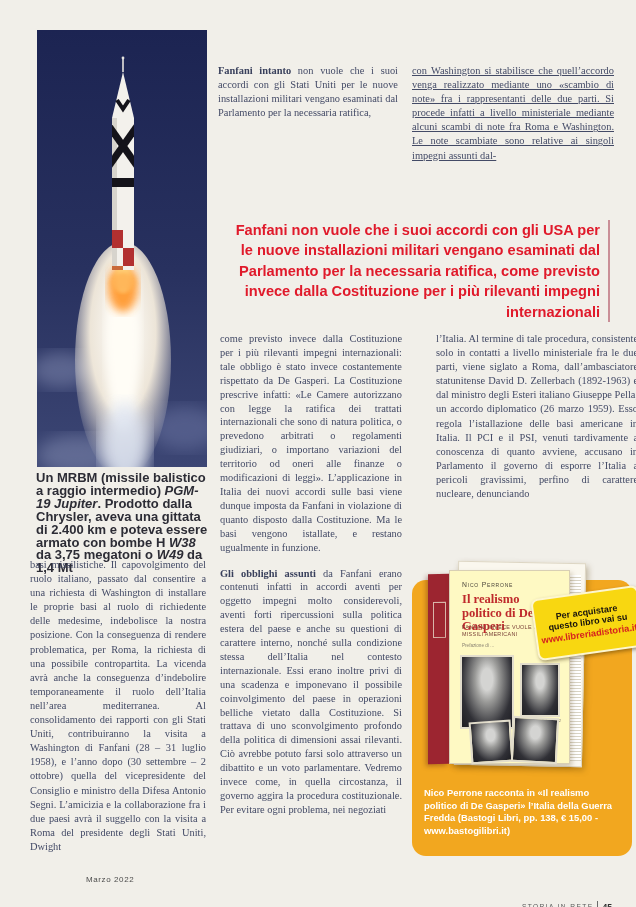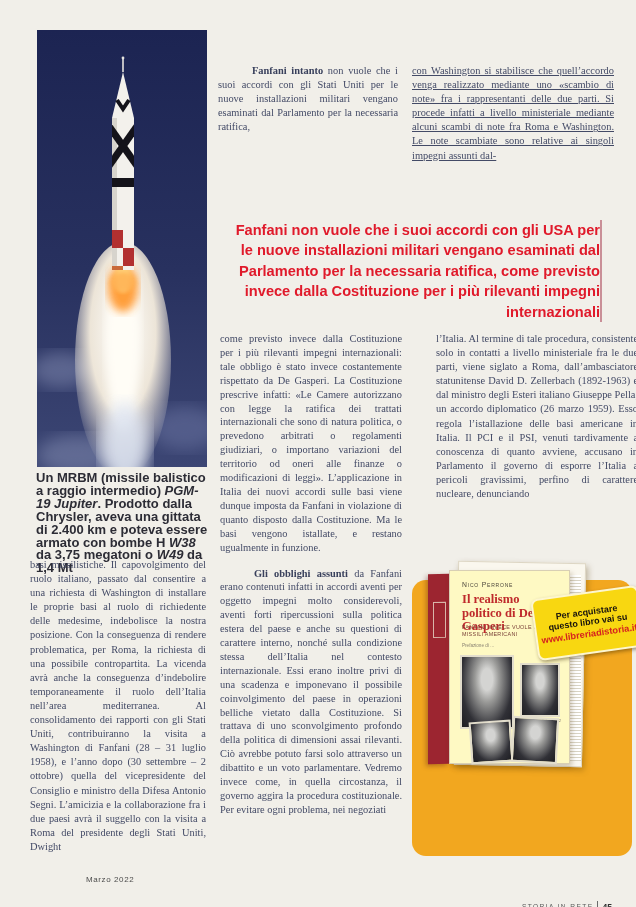--- a/index.html
+++ b/index.html
@@ -2,29 +2,29 @@
 <html><head>
 <meta charset="utf-8">
 <style>
   html,body{margin:0;padding:0;}
   .page{position:relative;width:636px;height:907px;background:#f1efe9;overflow:hidden;
         font-family:"Liberation Serif",serif;}
   .abs{position:absolute;}
   .serifcol{font-family:"Liberation Serif",serif;font-size:10.4px;line-height:14.1px;
             color:#434a66;text-align:justify;overflow:hidden;}
   .serifcol p{margin:0 0 12px 0;}
-  .lead{font-weight:bold;color:#39405c;margin-left:34px;}
+  .lead{font-weight:bold;color:#39405c;}
   .it{font-style:italic;}
   .sans{font-family:"Liberation Sans",sans-serif;}
   .photo-frame{left:37px;top:30px;width:170px;height:437px;overflow:hidden;}
   .photo-caption{left:36px;top:472px;width:172px;font-weight:bold;font-size:13px;
                  line-height:12.9px;color:#2c2c35;}
   .pullquote{left:232px;top:220px;width:368px;text-align:right;font-weight:bold;
              font-size:14.6px;line-height:20.4px;color:#e01a2b;
-             border-right:2px solid #c98f97;}
+             border-right:2px solid #c98f97;padding-right:8px;}
   .ad-panel{left:412px;top:580px;width:220px;height:276px;background:#f2a71f;
             border-radius:14px;}
   .book-back{left:456px;top:562px;width:126px;height:202px;background:#faf7ee;
              border:1px solid #ddd6c4;transform:rotate(1.2deg);
              box-shadow:2px 3px 6px rgba(90,60,0,.35);}
   .book-spine{left:428px;top:574px;width:21px;height:190px;background:#9c2530;
               transform:skewY(-1deg);box-shadow:-2px 2px 5px rgba(90,30,20,.4);}
   .spine-mark{left:5px;top:28px;width:11px;height:34px;border:1px solid #e8d9c8;opacity:.8;}
   .book-cover{left:449px;top:570px;width:119px;height:192px;background:#fef9c3;
               border:1px solid #d8cfb4;box-shadow:2px 3px 5px rgba(80,50,0,.25);}
@@ -160,20 +160,21 @@
     <div class="portrait" style="left:20px;top:150px;width:38px;height:38px;transform:rotate(-4deg);"></div>
     <div class="portrait" style="left:62px;top:146px;width:42px;height:42px;transform:rotate(3deg);"></div>
   </div>
 
   <div class="abs sticker">
     <div class="sticker-line sans">Per acquistare</div>
     <div class="sticker-line sans">questo libro vai su</div>
     <div class="sticker-url sans">www.libreriadistoria.it</div>
   </div>
 
+  <div class="abs ad-caption sans">Nico Perrone racconta in «Il realismo politico di De Gasperi» l’Italia della Guerra Fredda (Bastogi Libri, pp. 138, € 15,00 - www.bastogilibri.it)</div>
 
   <div class="abs footer-date sans">Marzo 2022</div>
   <div class="abs footer-right">
     <span class="footer-brand sans">STORIA IN RETE</span>
     <span class="footer-sep"></span>
     <span class="footer-num sans">45</span>
   </div>
 
 </div>
 

